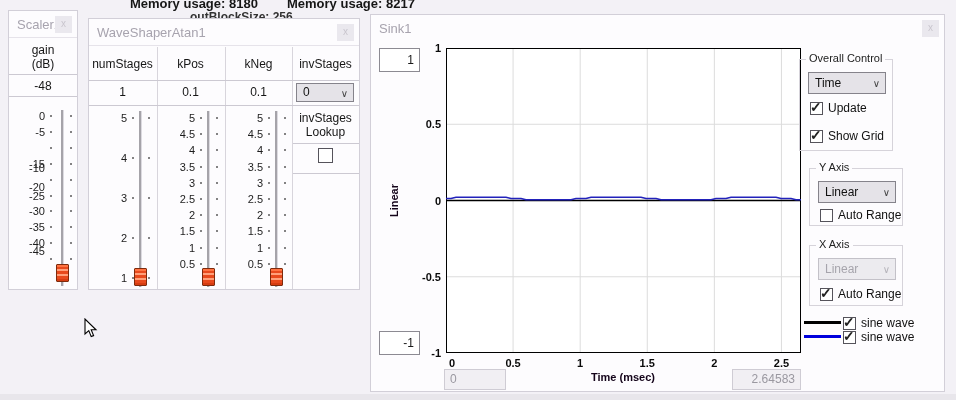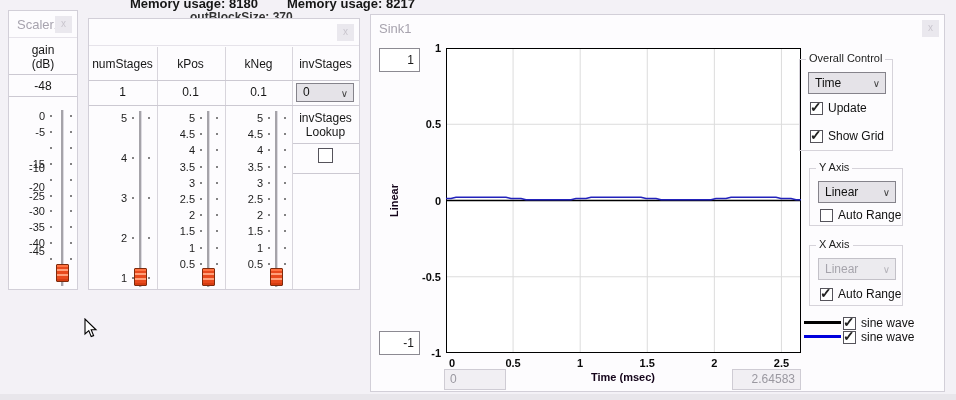--- a/index.html
+++ b/index.html
@@ -44,21 +44,21 @@
 </style>
 </head>
 <body>
 
 <div id="screen">
 
   <div id="bottom-strip"></div>
 
   <div class="status" style="left:130px;top:-4px">Memory usage: 8180</div>
   <div class="status" style="left:287px;top:-4px">Memory usage: 8217</div>
-  <div class="status" style="left:190px;top:10px;font-size:12px;color:#333">outBlockSize: 370</div>
+  <div class="status" style="left:190px;top:10px;font-size:12px;color:#333">outBlockSize: 256</div>
 
   <div class="panel" id="scaler-panel" style="left:8px;top:10px;width:70px;height:280px">
     <div class="ptitle">
       <span>Scaler1</span>
       <span class="pbtn">x</span>
     </div>
     <div class="ctext" style="left:0;top:32px;width:68px">gain</div>
     <div class="ctext" style="left:0;top:46px;width:68px">(dB)</div>
     <div class="hline" style="left:0;top:63px;width:68px"></div>
     <div class="ctext" style="left:0;top:68px;width:68px">-48</div>
@@ -94,20 +94,21 @@
         <div class="dot" style="left: 62px; top: 146.2px;"></div>
         <div class="tick-label" style="left: 0px; width: 36px; top: 154px;">-45</div>
         <div class="dot" style="left: 42px; top: 162.1px;"></div>
         <div class="dot" style="left: 62px; top: 162.1px;"></div>
         <div class="handle" style="left: 47px; top: 167px;"></div>
       </div>
   </div>
 
   <div class="panel" id="ws-panel" style="left:88px;top:18px;width:272px;height:272px">
     <div class="ptitle">
+      <span>WaveShaperAtan1</span>
       <span class="pbtn">x</span>
     </div>
 
     <div class="vline" style="left:68px;top:28px;bottom:0"></div>
     <div class="vline" style="left:136px;top:28px;bottom:0"></div>
     <div class="vline" style="left:203px;top:28px;bottom:0"></div>
 
     <div class="hline" style="left:0;top:61px;width:270px"></div>
     <div class="hline" style="left:0;top:86px;width:270px"></div>
 

